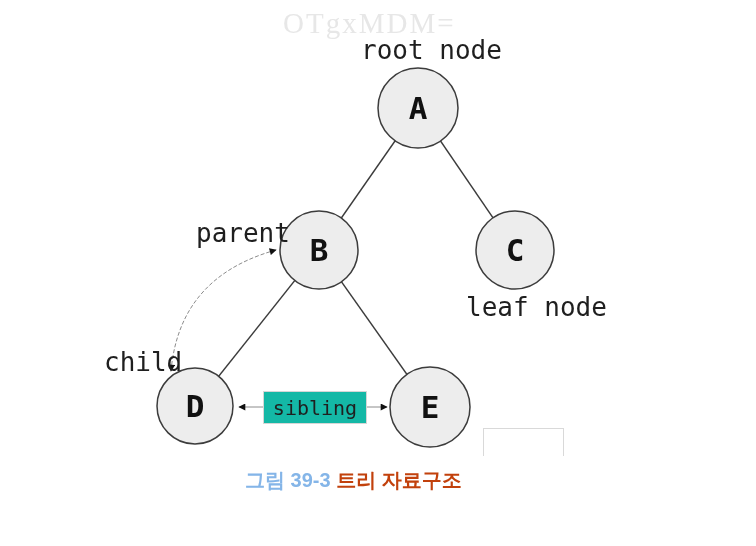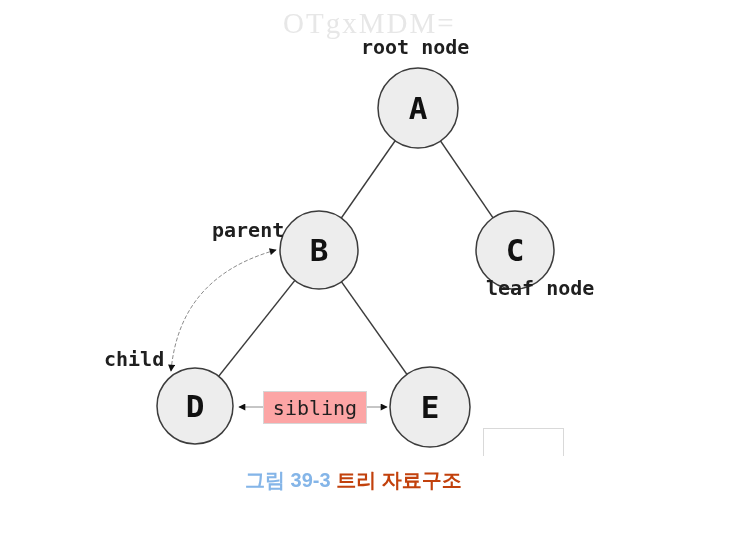--- a/index.html
+++ b/index.html
@@ -19,29 +19,29 @@
     font-family: "Liberation Serif", "DejaVu Serif", serif;
     font-size: 29px;
     letter-spacing: 2px;
     color: #e7e7e7;
     user-select: none;
   }
 
   .mono-label {
     position: absolute;
     font-family: "DejaVu Sans Mono", monospace;
-    font-size: 20px;
-    font-weight: 700;
+    font-size: 26px;
+    font-weight: 400;
     color: #1f1f1f;
     white-space: nowrap;
   }
   .lbl-root   { left: 361px; top: 35px; }
   .lbl-edge   { left: 489px; top: 148px; }
-  .lbl-parent { left: 212px; top: 218px; }
-  .lbl-leaf   { left: 466px; top: 276px; margin-left: 20px; }
+  .lbl-parent { left: 196px; top: 218px; }
+  .lbl-leaf   { left: 466px; top: 292px; }
   .lbl-child  { left: 104px; top: 347px; text-align: right; }
 
   .node-letter {
     position: absolute;
     width: 80px;
     text-align: center;
     font-family: "DejaVu Sans Mono", monospace;
     font-size: 31px;
     font-weight: bold;
     color: #111111;
@@ -51,21 +51,21 @@
   .nl-b { left: 279px; top: 235px; }
   .nl-c { left: 475px; top: 235px; }
   .nl-d { left: 155px; top: 391px; }
   .nl-e { left: 390px; top: 392px; }
 
   .sibling-box {
     position: absolute;
     left: 263px; top: 391px;
     width: 102px; height: 31px;
     border: 1px solid #d6d6d6;
-    background: #fca5a5;
+    background: #14b8a6;
     display: flex;
     align-items: center;
     justify-content: center;
     font-family: "DejaVu Sans Mono", monospace;
     font-size: 20px;
     color: #1f1f1f;
   }
 
   .empty-box {
     position: absolute;

